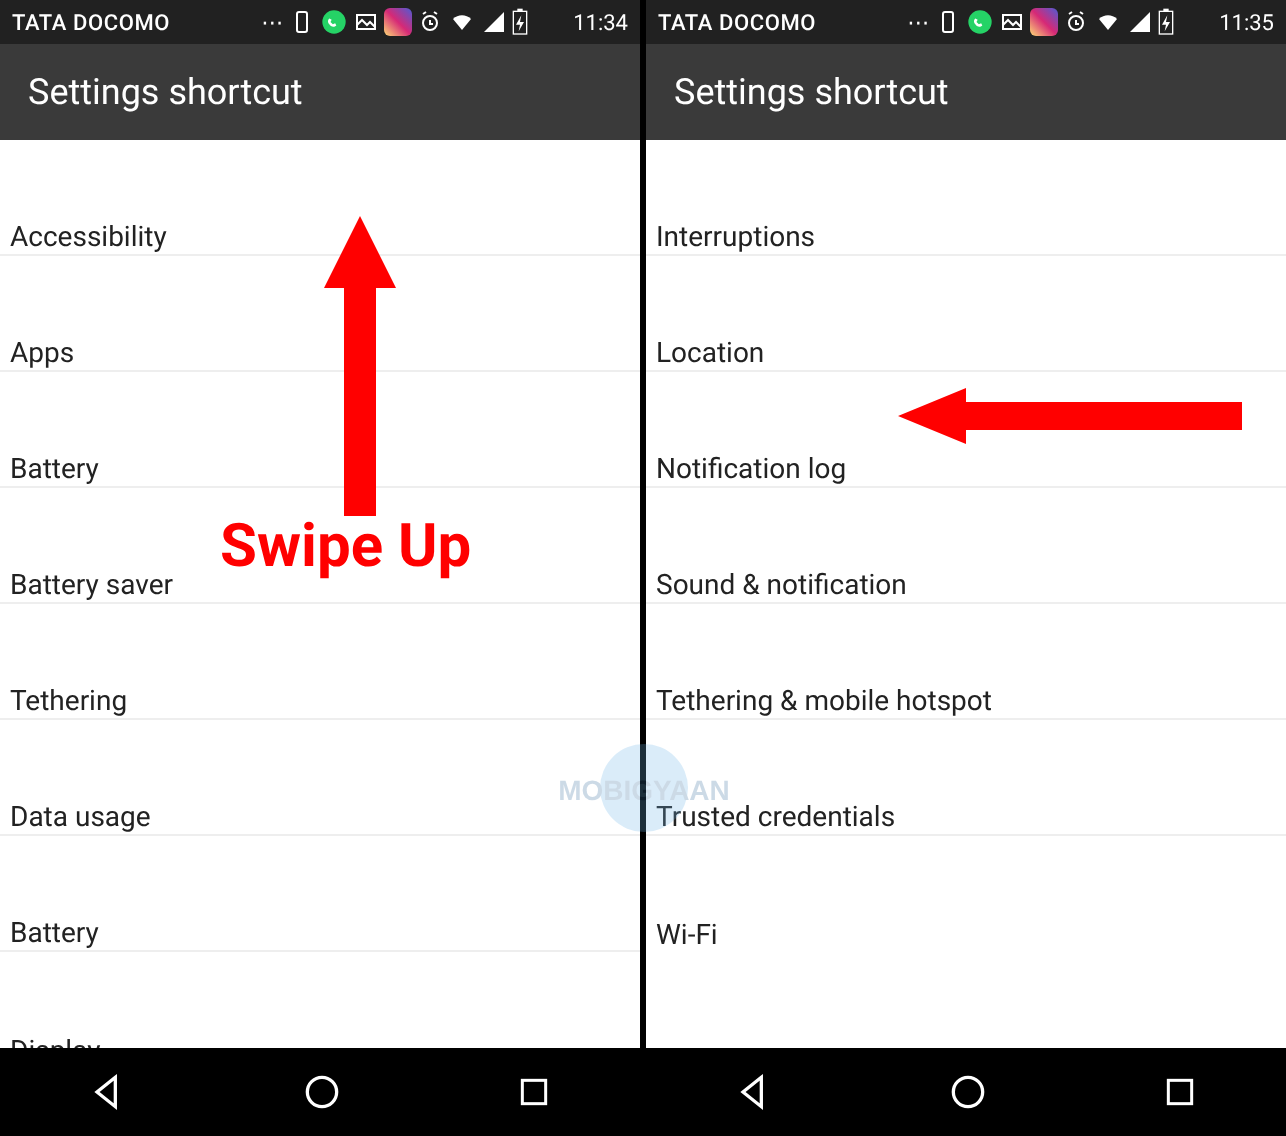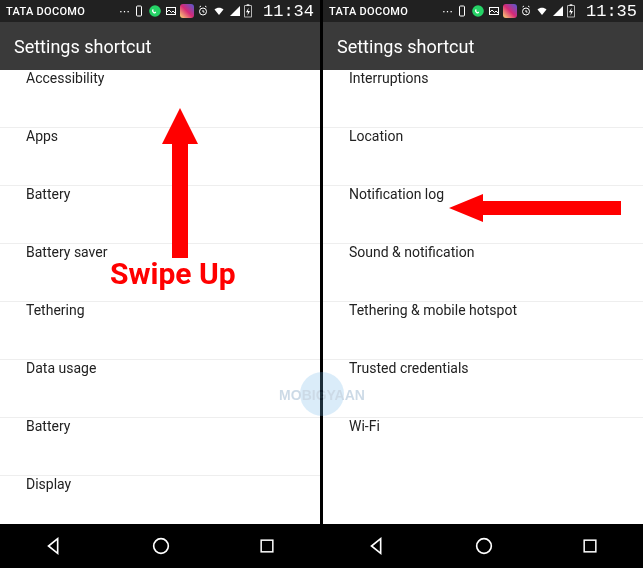--- a/index.html
+++ b/index.html
@@ -33,42 +33,42 @@
   }
   .status-left { flex: 0 0 auto; font-weight: 500; letter-spacing: .3px; }
   .status-icons {
     flex: 1;
     display: flex;
     justify-content: flex-end;
     align-items: center;
     gap: 3px;
   }
   .status-icons span, .status-icons svg { display: inline-flex; }
-  .status-time { margin-left: 8px; font-size: 17px; font-family: Liberation Mono, monospace; }
+  .status-time { margin-left: 20px; font-size: 11px; }
   .app-bar {
     height: 48px;
     background: #3a3a3a;
     color: #fff;
     display: flex;
     align-items: center;
     padding: 0 14px;
     font-size: 18px;
     font-weight: 400;
   }
   .list {
     flex: 1;
     background: #fff;
     overflow: hidden;
   }
   .list-item {
     height: 58px;
     border-bottom: 1px solid #eeeeee;
     display: flex;
-    align-items: flex-start;
-    padding: 0 26px;
+    align-items: flex-end;
+    padding: 0 5px;
     font-size: 14px;
     color: #222;
   }
   .list-item.noborder { border-bottom: none; }
   .nav-bar {
     height: 44px;
     background: #000;
     display: flex;
     align-items: center;
     justify-content: space-around;

